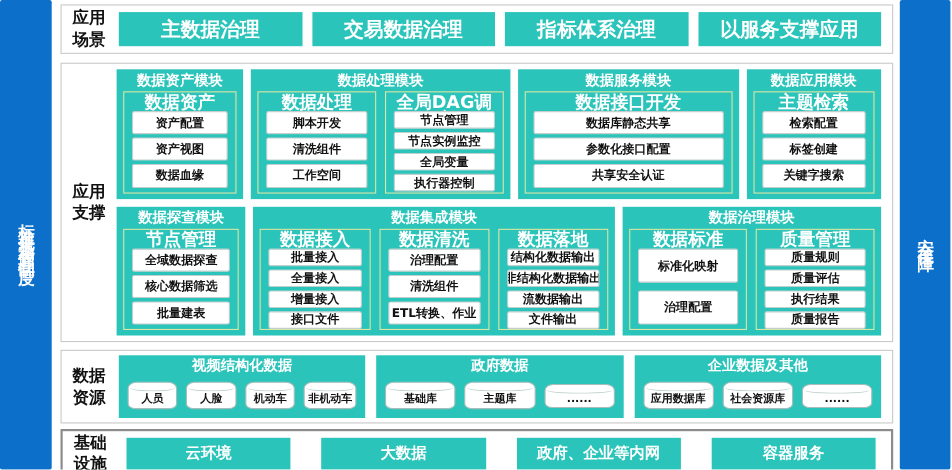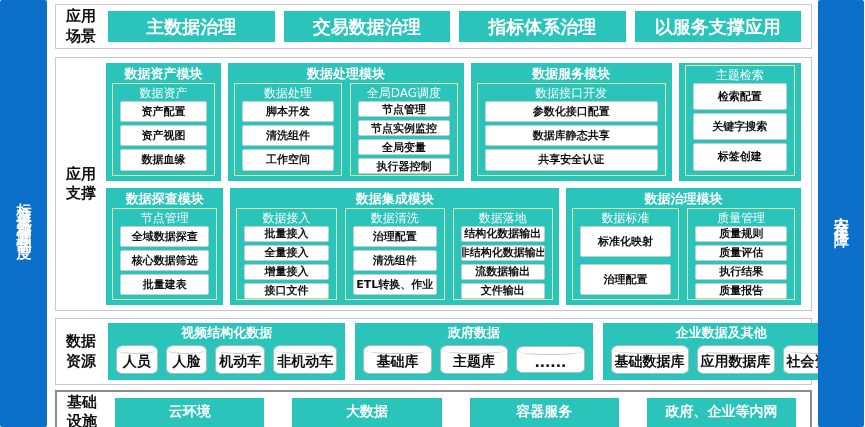--- a/index.html
+++ b/index.html
@@ -50,40 +50,40 @@
   .mod-row-2 .module:nth-child(1){flex:112 0 0;}
   .mod-row-2 .module:nth-child(2){flex:336 0 0;}
   .mod-row-2 .module:nth-child(3){flex:237 0 0;}
   .module{background:var(--teal);display:flex;flex-direction:column;
         padding:2px 6px 5px;min-width:0;}
   .module-title{color:#fff;font-weight:bold;font-size:13px;text-align:center;
         height:18px;line-height:18px;flex:0 0 auto;}
   .groups{flex:1;display:flex;gap:8px;min-height:0;}
   .group{flex:1;border:1px solid var(--group-border);display:flex;flex-direction:column;
         padding:1px 7px 4px;min-width:0;}
-  .group-title{color:#fff;font-weight:normal;font-size:12px;text-align:center;
+  .group-title{color:#fff;font-weight:bold;font-size:16px;text-align:center;
         height:16px;line-height:16px;flex:0 0 auto;}
   .group-items{flex:1;display:flex;flex-direction:column;justify-content:space-evenly;
         gap:3px;min-height:0;}
   .group-items.top{justify-content:flex-start;gap:7px;}
   .pill{background:#fff;border:1px solid var(--pill-border);border-radius:2px;
         height:32px;min-height:16px;display:flex;align-items:center;justify-content:center;
         font-size:11px;font-weight:bold;color:#111;white-space:nowrap;overflow:hidden;}
 
   
   .res-body{flex:1;display:flex;gap:10px;padding:4px 10px 4px 2px;}
   .res-group{flex:1;background:var(--teal);display:flex;flex-direction:column;
         padding:2px 8px 4px;min-width:0;}
   .res-title{color:#fff;font-weight:bold;font-size:13px;text-align:center;
         height:16px;line-height:16px;flex:0 0 auto;}
   .res-stores{flex:1;display:flex;align-items:center;justify-content:space-evenly;
         gap:8px;padding-top:2px;}
   .cyl{position:relative;flex:1;max-width:86px;background:#fff;border:1px solid #a8bdbb;
         border-radius:8px 8px 7px 7px/6px 6px 5px 5px;text-align:center;
-        font-size:14px;font-weight:bold;color:#111;padding:7px 3px 2px;white-space:nowrap;}
+        font-size:10px;font-weight:bold;color:#111;padding:7px 3px 2px;white-space:nowrap;}
   .cyl::before{content:"";position:absolute;left:1px;right:1px;top:1px;height:6px;
         border-bottom:1px solid #bccfcc;border-radius:50%;}
 
   
   .infra-body{flex:1;display:flex;align-items:center;gap:28px;padding:5px 14px 5px 8px;}
   .infra-btn{flex:1;height:29px;font-size:14px;}
 </style>
 </head>
 <body>
 
@@ -145,35 +145,36 @@
                   </div>
                 </div>
               </div>
             </div>
             <div class="module">
               <div class="module-title">数据服务模块</div>
               <div class="groups">
                 <div class="group">
                   <div class="group-title">数据接口开发</div>
                   <div class="group-items">
+                    <div class="pill">数据库静态共享</div>
                     <div class="pill">参数化接口配置</div>
-                    <div class="pill">数据库静态共享</div>
                     <div class="pill">共享安全认证</div>
                   </div>
                 </div>
               </div>
             </div>
             <div class="module">
+              <div class="module-title">数据应用模块</div>
               <div class="groups">
                 <div class="group">
                   <div class="group-title">主题检索</div>
                   <div class="group-items">
                     <div class="pill">检索配置</div>
+                    <div class="pill">标签创建</div>
                     <div class="pill">关键字搜索</div>
-                    <div class="pill">标签创建</div>
                   </div>
                 </div>
               </div>
             </div>
           </div>
           <div class="mod-row mod-row-2">
             <div class="module">
               <div class="module-title">数据探查模块</div>
               <div class="groups">
                 <div class="group">
@@ -259,37 +260,36 @@
             <div class="res-title">政府数据</div>
             <div class="res-stores">
               <div class="cyl">基础库</div>
               <div class="cyl">主题库</div>
               <div class="cyl">......</div>
             </div>
           </div>
           <div class="res-group">
             <div class="res-title">企业数据及其他</div>
             <div class="res-stores">
-              <div class="cyl">基础数据库</div>
               <div class="cyl">应用数据库</div>
               <div class="cyl">社会资源库</div>
               <div class="cyl">......</div>
             </div>
           </div>
         </div>
     </div>
 
     <div class="sec sec-infra">
       <div class="sec-label">基础
 设施</div>
       <div class="infra-body" id="infra-buttons">
           <div class="t-btn infra-btn">云环境</div>
           <div class="t-btn infra-btn">大数据</div>
+          <div class="t-btn infra-btn">政府、企业等内网</div>
           <div class="t-btn infra-btn">容器服务</div>
-          <div class="t-btn infra-btn">政府、企业等内网</div>
         </div>
     </div>
 
   </div>
 
   <div class="vbar right">
     <span class="vtext">安全保障</span>
   </div>
 
 </div>

